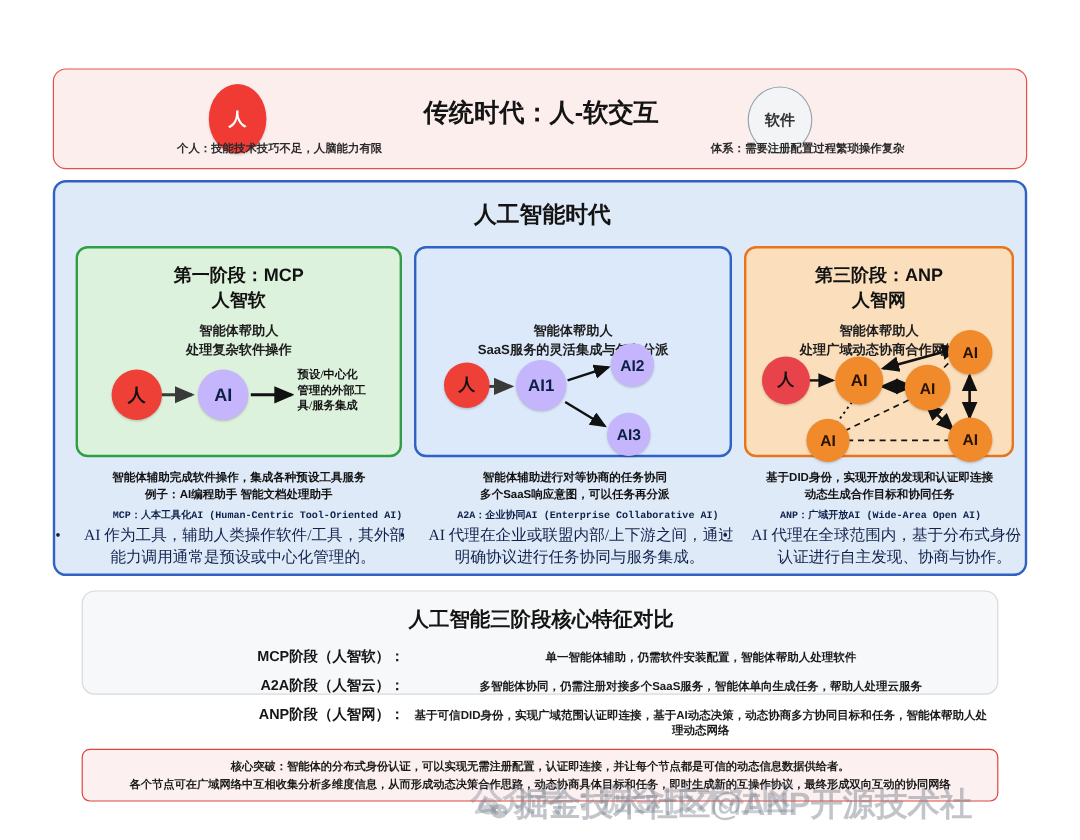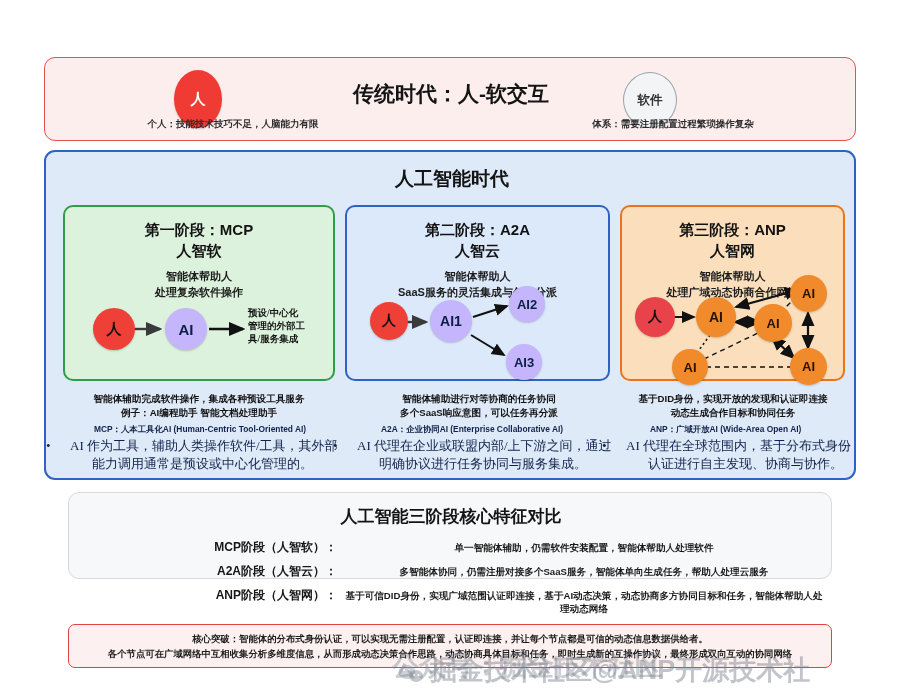--- a/index.html
+++ b/index.html
@@ -104,21 +104,21 @@
   }
 
   
   .foot{position:absolute;box-sizing:border-box;}
   .foot-1{left:58px;top:392px;width:282px;}
   .foot-2{left:345px;top:392px;width:268px;}
   .foot-3{left:614px;top:392px;width:238px;}
   .foot-l1{font-size:9.6px;font-weight:700;color:#121212;text-align:center;line-height:1.5;}
   .foot-l2{font-size:9.6px;font-weight:700;color:#121212;text-align:center;line-height:1.5;}
   .foot-term{
-    font-family:Liberation Sans, sans-serif;
+    font-family:Liberation Mono, monospace;
     font-size:8.4px;font-weight:700;color:#10224a;margin-top:3px;text-align:left;padding-left:36px;
   }
   .foot-bullet{
     font-family:"Liberation Serif","DejaVu Serif",serif;
     font-size:13px;color:#10224a;line-height:1.38;
     margin-top:2px;padding-left:34px;text-indent:-12px;text-align:left;
   }
   .foot-bullet::before{content:"\2022";display:inline-block;width:12px;margin-left:-22px;}
 
   
@@ -209,24 +209,20 @@
 
     <div class="node node-human" style="left:28px;top:101px;width:42px;height:42px;font-size:15px;">人</div>
     <div class="node node-ai-blue" style="left:100px;top:101px;width:42px;height:42px;font-size:15px;">AI</div>
 
     <div class="side-note" style="left:183px;top:100px;width:84px;">
       预设/中心化<br>管理的外部工<br>具/服务集成
     </div>
   </div>
 
   <div class="stage stage-2">
-    <div class="stage-head">
-      <span>第二阶段：A2A</span><br>
-      <span>人智云</span>
-    </div>
     <div class="stage-sub">
       <span>智能体帮助人</span><br>
       <span>SaaS服务的灵活集成与任务分派</span>
     </div>
 
     <svg class="wires" width="265" height="176">
       <defs>
         <marker id="ah2-dark" markerWidth="7" markerHeight="7" refX="6" refY="3" orient="auto">
           <path d="M0,0 L7,3 L0,6 z" fill="#3a3a3a"></path>
         </marker>

